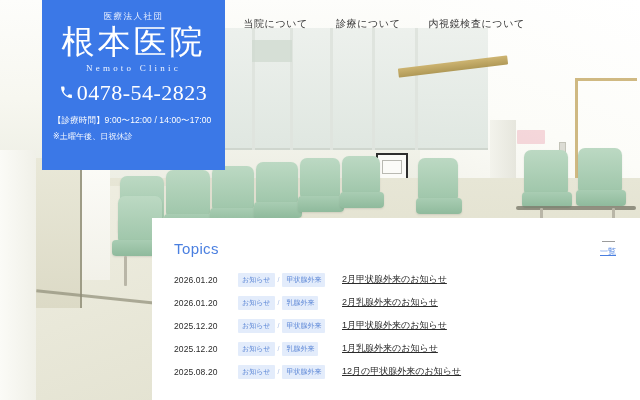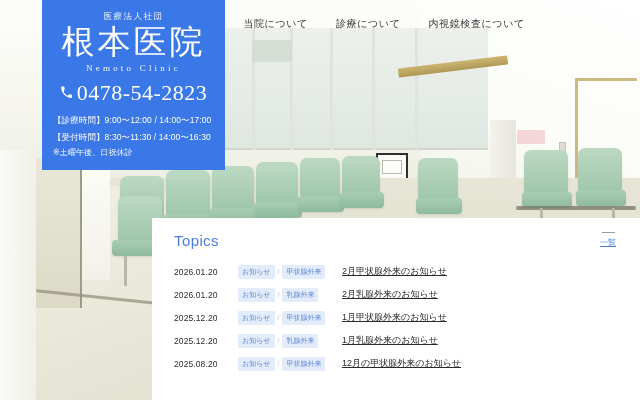--- a/index.html
+++ b/index.html
@@ -169,22 +169,22 @@
     font-size: 10px; color: #333333; white-space: nowrap;
     letter-spacing: .6px; cursor: pointer; text-decoration: none;
   }
 
   
   .topics-card {
     position: absolute; left: 152px; top: 218px; width: 488px; height: 182px;
     background: #ffffff; z-index: 18; padding: 14px 20px 0 22px;
   }
   .topics-head {
-    display: flex; align-items: flex-start; justify-content: space-between;
-    padding-right: 4px; margin-bottom: 11px;
+    display: flex; align-items: flex-end; justify-content: space-between;
+    padding-right: 4px; margin-bottom: 11px; margin-top: 8px;
   }
   .topics-title {
     font-size: 15px; color: #4a7fe0; letter-spacing: .4px; font-weight: 400;
   }
   .view-all {
     display: flex; align-items: center; gap: 4px;
     font-size: 8px; color: #4a7fe0; cursor: pointer; white-space: nowrap; flex-direction: column;
   }
   .view-all .dash { width: 13px; height: 1px; background: #9b9b9b; display: block; }
 
@@ -286,21 +286,20 @@
 
     <div class="tel-row">
       <svg class="tel-icon" viewBox="0 0 24 24">
         <path fill="#ffffff" d="M6.6 10.8c1.6 3.1 4.1 5.6 7.2 7.2l2.4-2.4c.3-.3.7-.4 1.1-.3 1.2.4 2.4.6 3.7.6.6 0 1 .4 1 1V21c0 .6-.4 1-1 1C11.1 22 2 12.9 2 1.8c0-.6.4-1 1-1h4.1c.6 0 1 .4 1 1 0 1.3.2 2.5.6 3.7.1.4 0 .8-.3 1.1L6.6 10.8z"></path>
       </svg>
       <span class="tel-num">0478-54-2823</span>
     </div>
 
     <div class="hours">
       <div>【診療時間】9:00〜12:00 / 14:00〜17:00</div>
-      <div>【受付時間】8:30〜11:30 / 14:00〜16:30</div>
       <div class="note">※土曜午後、日祝休診</div>
     </div>
   </div>
 
   <section class="topics-card">
     <div class="topics-head">
       <h2 class="topics-title">Topics</h2>
       <a class="view-all" href="#">
         <span class="dash"></span>
         <span>一覧</span>

